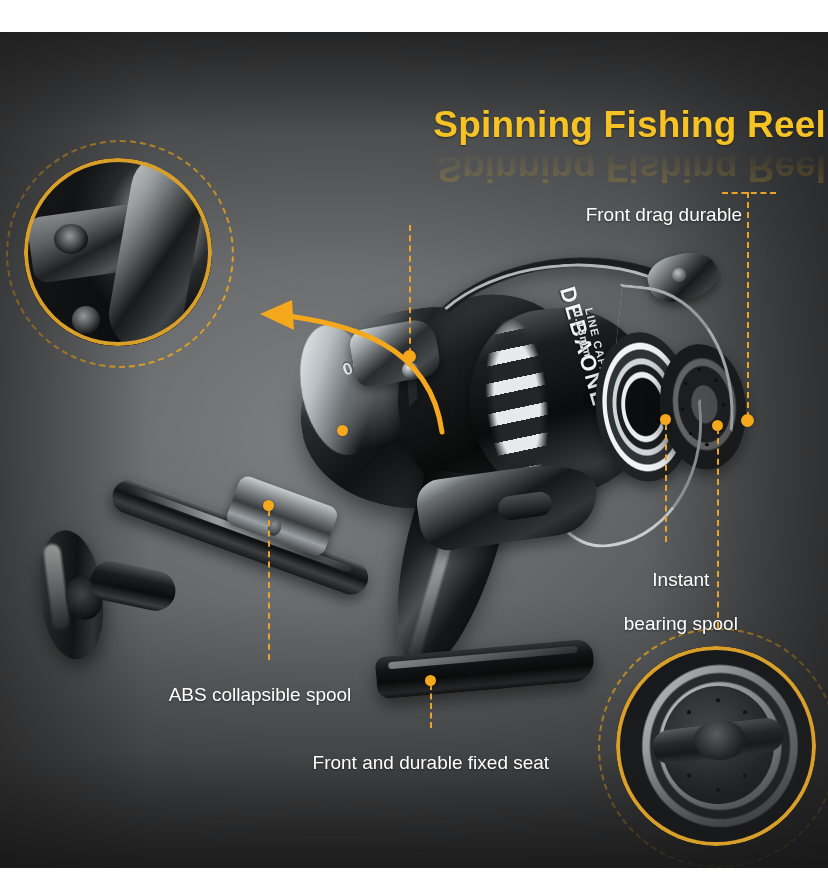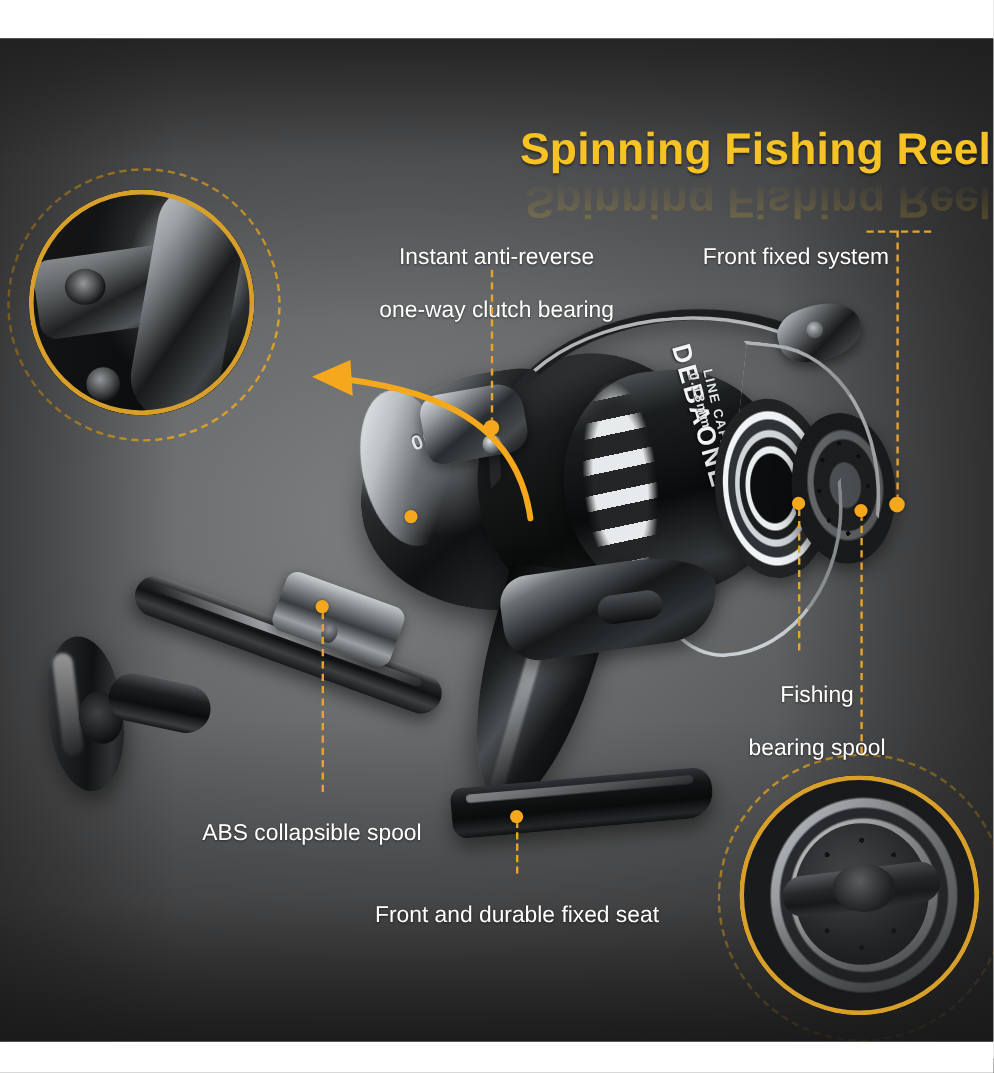--- a/index.html
+++ b/index.html
@@ -310,42 +310,38 @@
       <div class="ring"></div>
     </div>
 
     <div class="bg-vign"></div>
 
     <div class="title-wrap">
       <div class="title">Spinning Fishing Reel</div>
       <div class="title-reflect">Spinning Fishing Reel</div>
     </div>
 
-    <div class="lbl c" style="left:258px;top:150px;width:280px;">
-      <span>Instant anti-reverse</span><br>
-      <span>one-way clutch bearing</span>
-    </div>
     <div class="vline" style="left:409px;top:193px;height:129px;"></div>
     <div class="dot" style="left:403px;top:318px;"></div>
 
     <svg style="position:absolute;left:230px;top:220px;width:230px;height:160px;overflow:visible;">
       <path d="M 212 180 C 200 92, 120 70, 40 62" fill="none" stroke="#f5a81c" stroke-width="5" stroke-linecap="round"></path>
       <path d="M 62 48 L 30 62 L 64 78 Z" fill="#f5a81c"></path>
     </svg>
     <div class="dot sm" style="left:337px;top:393px;"></div>
 
     <div class="lbl" style="left:554px;top:150px;width:230px;">
-      <span>Front fixed system</span>
+      <span>Front drag durable</span>
     </div>
     <div class="hline" style="left:722px;top:160px;width:54px;"></div>
     <div class="vline" style="left:747px;top:160px;height:226px;"></div>
     <div class="dot" style="left:741px;top:382px;"></div>
 
     <div class="lbl c" style="left:540px;top:515px;width:250px;">
-      <span>Fishing</span><br>
+      <span>Instant</span><br>
       <span>bearing spool</span>
     </div>
     <div class="vline" style="left:665px;top:392px;height:118px;"></div>
     <div class="dot sm" style="left:660px;top:382px;"></div>
 
     <div class="vline" style="left:717px;top:396px;height:200px;"></div>
     <div class="dot sm" style="left:712px;top:388px;"></div>
 
     <div class="lbl" style="left:138px;top:630px;width:280px;">
       <span>ABS collapsible spool</span>

